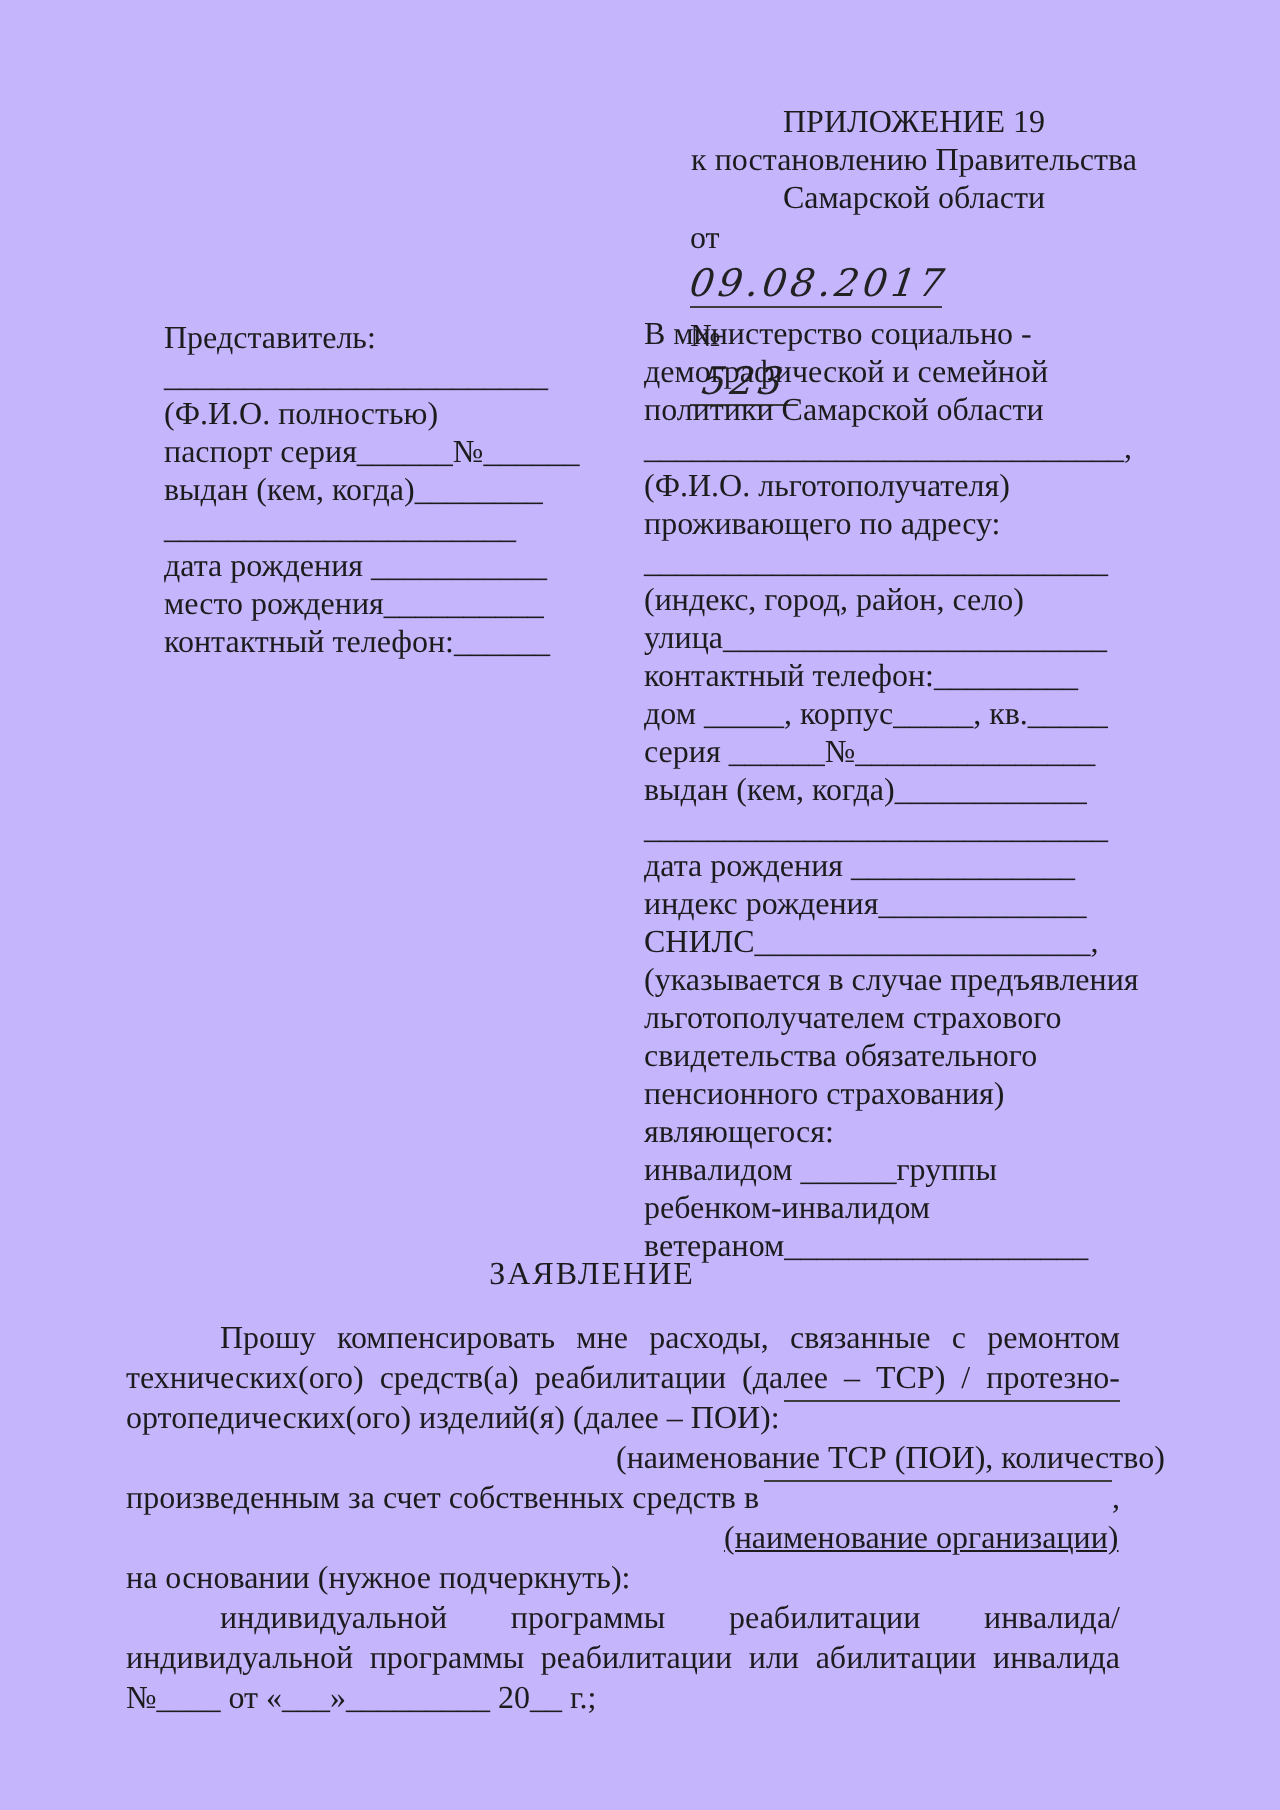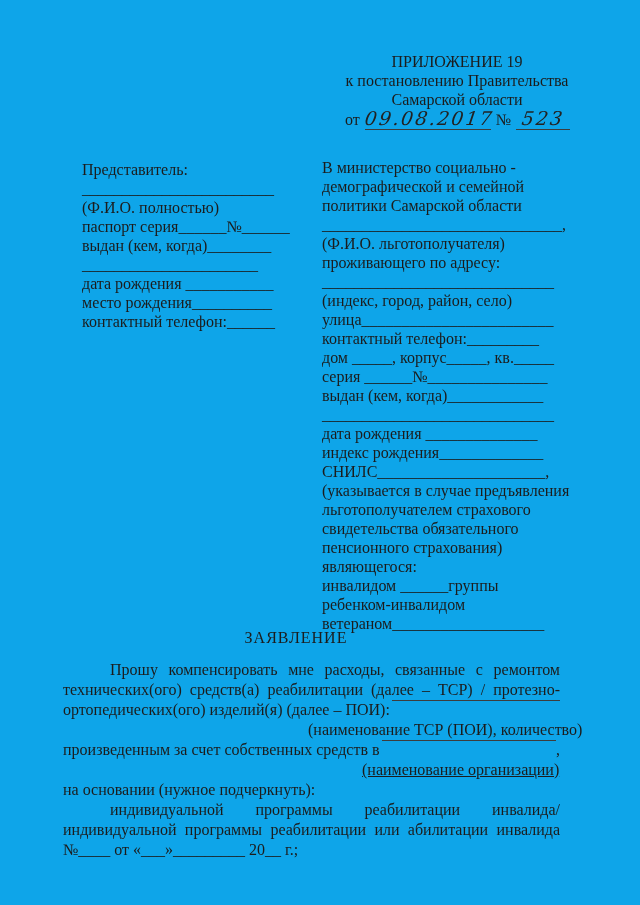--- a/index.html
+++ b/index.html
@@ -1,36 +1,36 @@
 <!DOCTYPE html>
 <html><head>
 <meta charset="utf-8">
 <style>
   html,body { margin:0; padding:0; background:#e8e8e8; }
   .page {
     position:relative;
     width:640px; height:905px;
     margin:0 auto;
-    background:#0ea5e9;
+    background:#c4b5fd;
     font-family:"Liberation Serif","DejaVu Serif",serif;
     font-size:16px;
     color:#1c1c1c;
     overflow:hidden;
   }
   .line { white-space:nowrap; }
   .center { text-align:left; }
 
   
   .header-block {
     position:absolute; top:52px; left:341px; width:232px;
     line-height:19px; text-align:center;
   }
   .date-line {
     display:flex; align-items:baseline; gap:5px;
-    justify-content:flex-start; padding-left:4px; margin-top:1px;
+    justify-content:flex-start; padding-left:4px; margin-top:1px;flex-direction:column;
   }
   .blank {
     display:inline-block;
     border-bottom:1px solid #3d3d3d;
     text-align:center;
   }
   .date-blank { width:126px; }
   .number-blank { width:54px; }
   .hand {
     display:inline-block;

